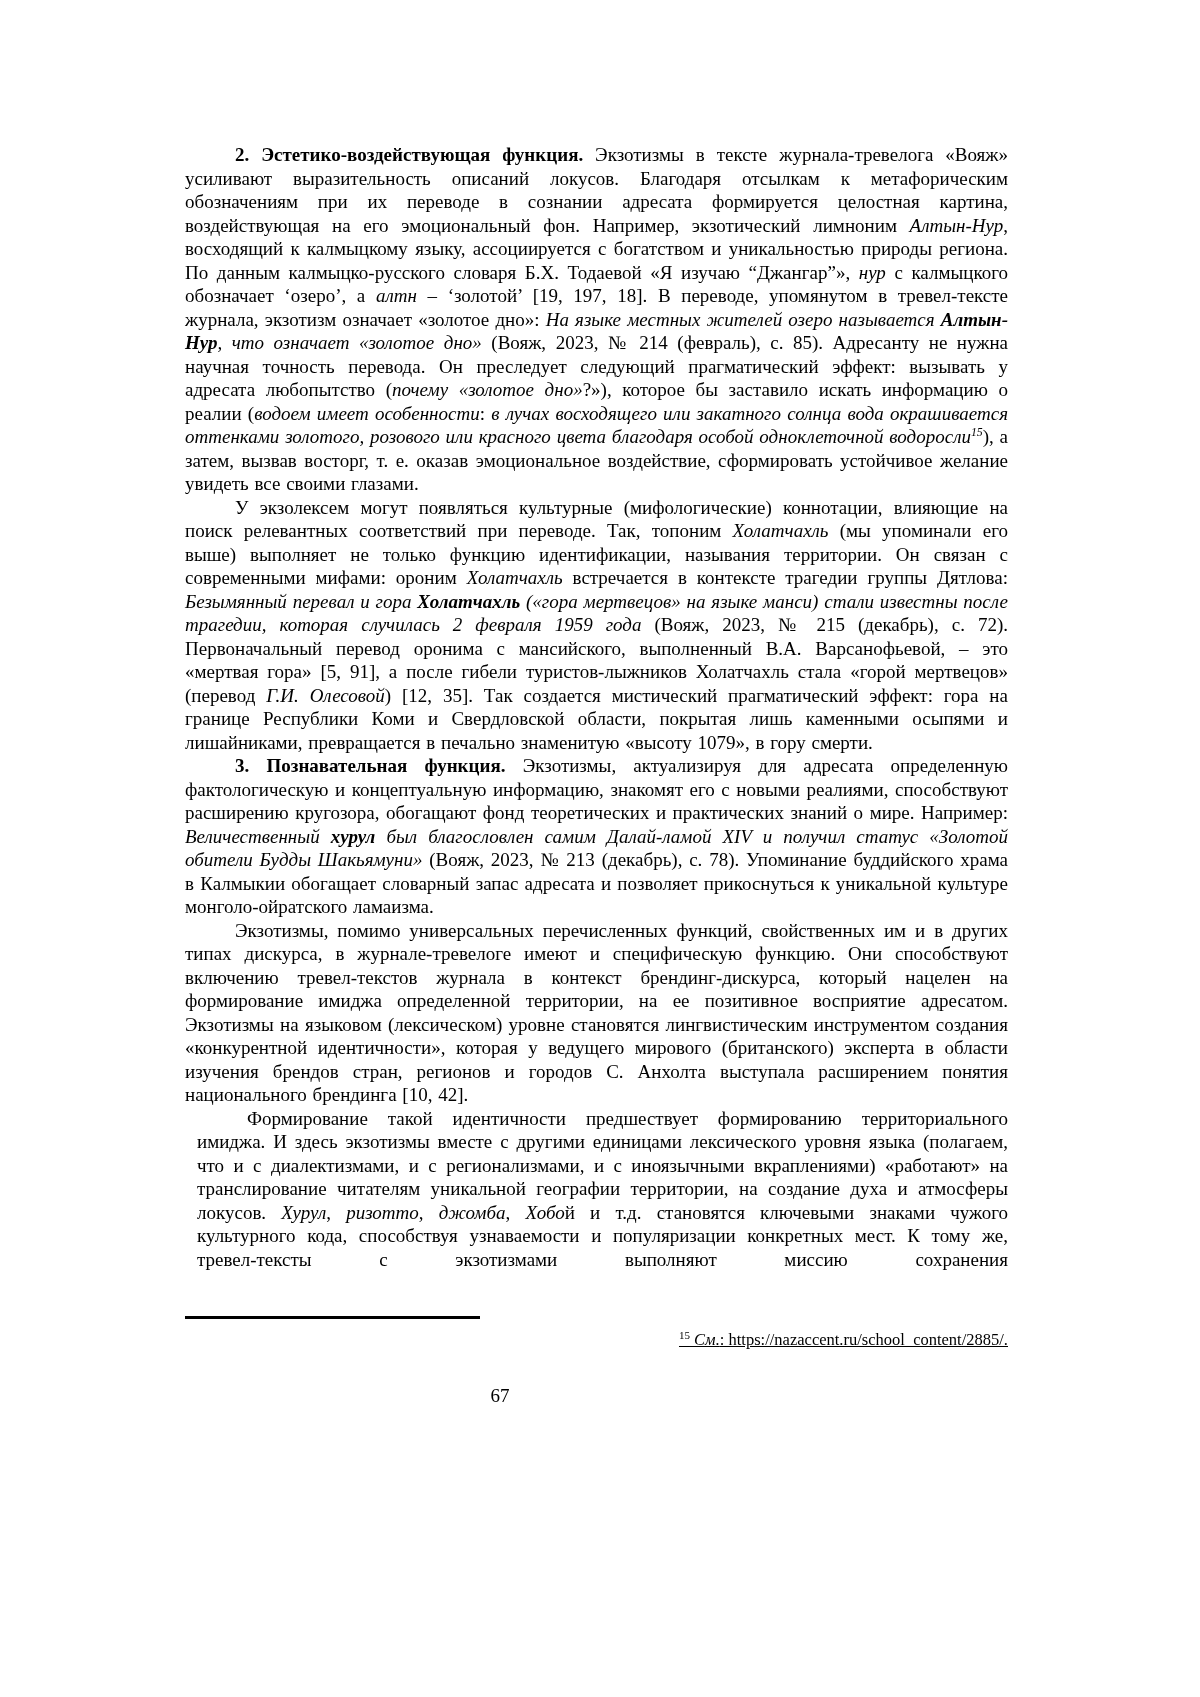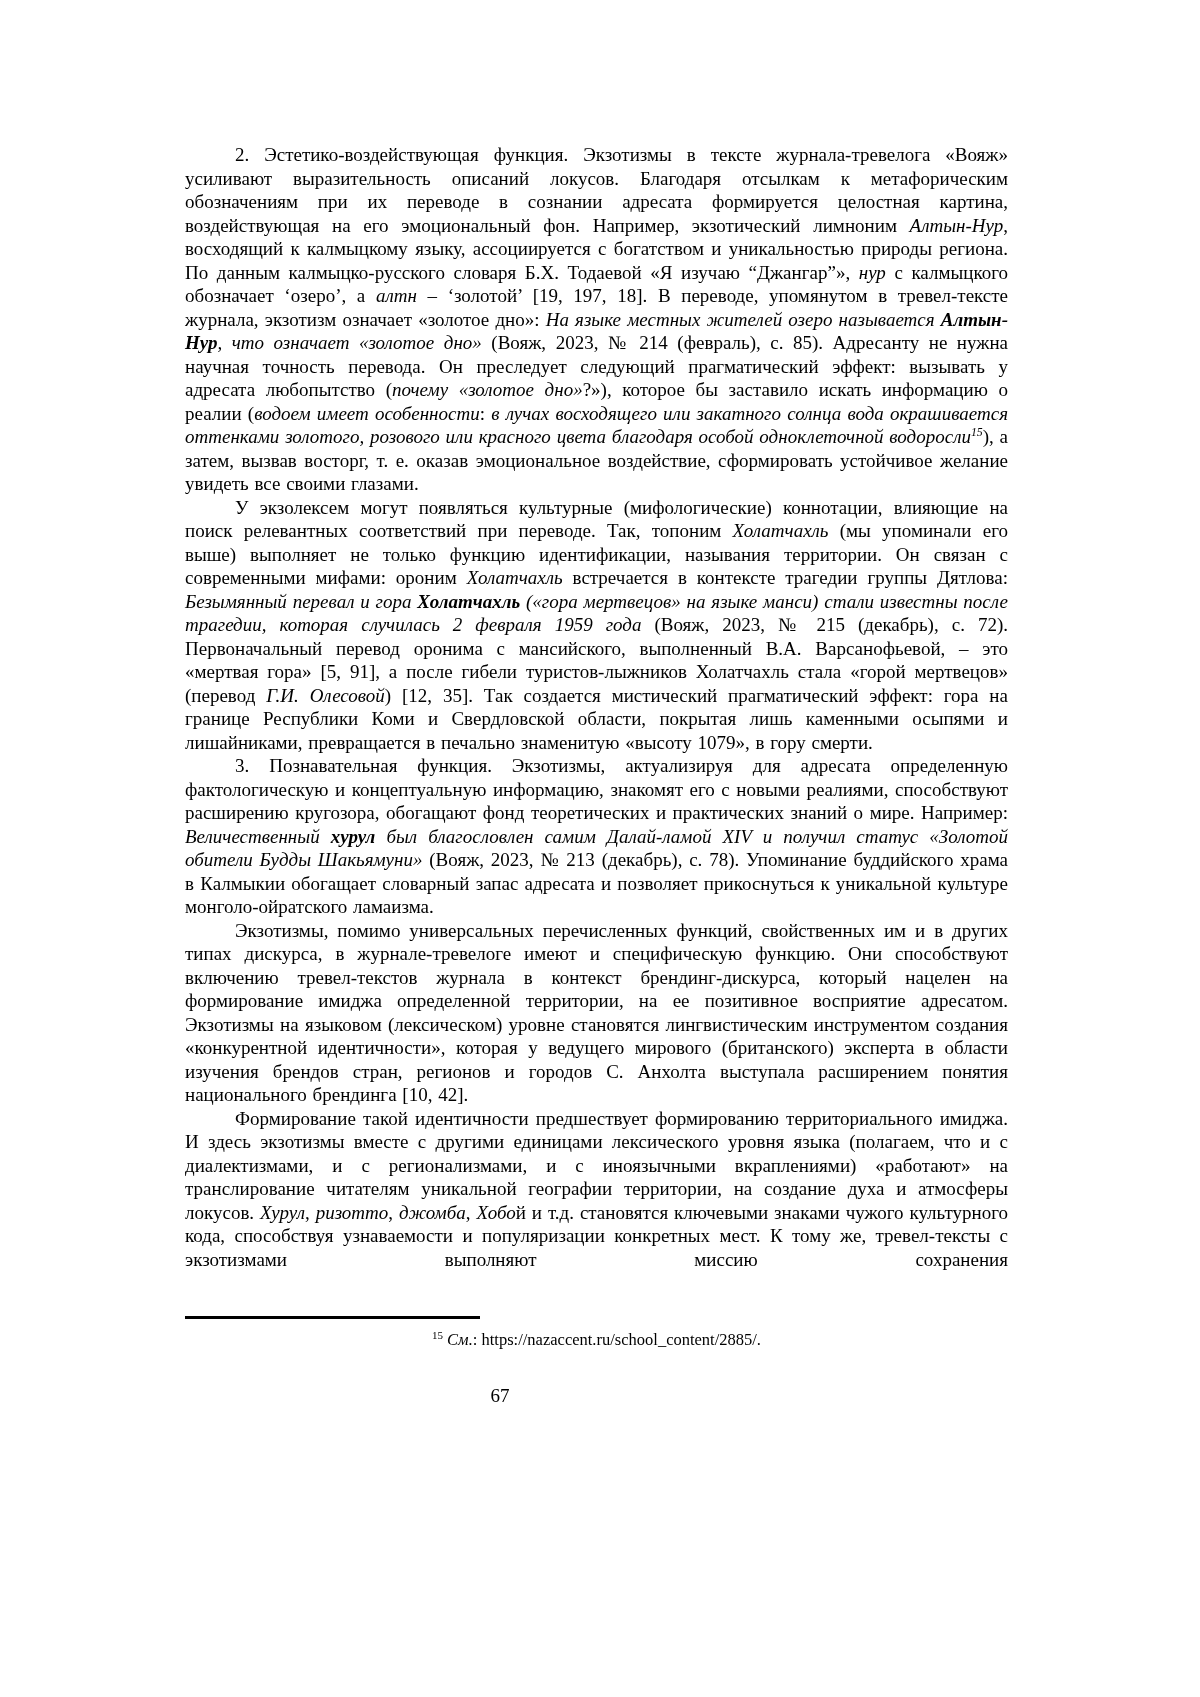--- a/index.html
+++ b/index.html
@@ -21,42 +21,43 @@
   }
   .para {
     margin: 0;
     font-size: 19px;
     line-height: 23.5px;
     text-align: justify;
     text-indent: 50px;
     word-spacing: 1px;
     hyphens: none;
   }
-  .para.justify-last { text-align-last: justify; }
-  .seg-b  { font-weight: normal; }
+  .para.justify-last { text-align-last: justify; margin-left: 12px; }
+  .seg-b  { font-weight: bold; }
   .seg-i  { font-style: italic; }
   .seg-bi { font-weight: bold; font-style: italic; }
   .seg-sup { vertical-align: super; font-size: 0.62em; line-height: 0; }
   .footnote-block {
     position: absolute;
     left: 185px;
     top: 1316px;
     width: 823px;
   }
   .footnote-sep {
     width: 295px;
     height: 0;
     border-top: 3px solid #000000;
     margin: 0 0 10px 0;
   }
   .footnote-text {
     margin: 0;
     font-size: 16.5px;
     line-height: 21px;
-    text-align: center;
+    text-align: right;
+    text-decoration: underline;
   }
   .footnote-text sup {
     font-size: 11px;
     line-height: 0;
   }
   .page-number {
     position: absolute;
     left: 0;
     top: 1384px;
     width: 1000px;

